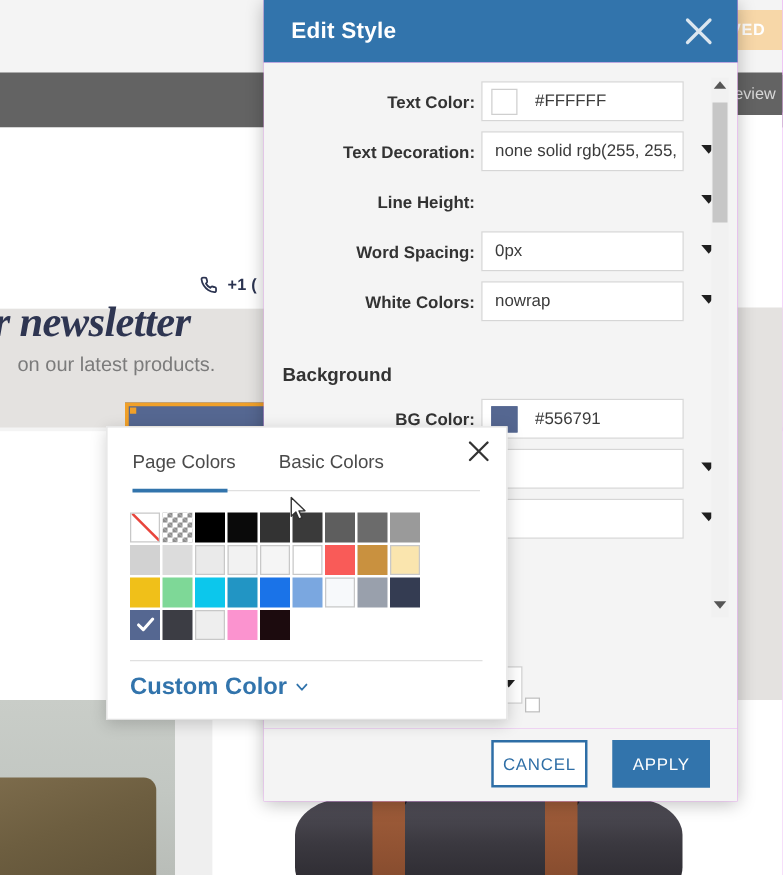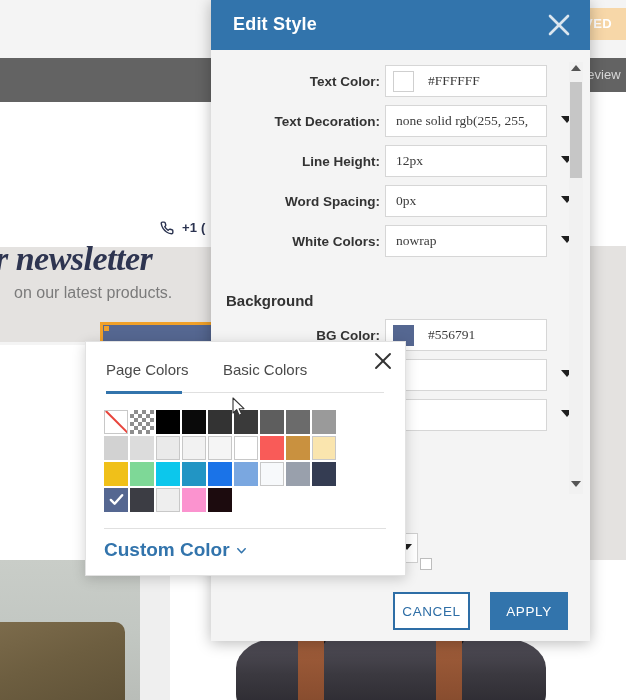--- a/index.html
+++ b/index.html
@@ -76,21 +76,21 @@
   .modal{position:absolute;left:211px;top:0;width:379px;height:641px;background:#d946ef;
      box-shadow:0 2px 14px rgba(0,0,0,.28);}
   .modal-header{position:absolute;left:0;top:0;width:379px;height:50px;background:#3274ac;}
   .modal-title{position:absolute;left:22px;top:14px;font-size:18px;color:#ffffff;font-weight:bold;letter-spacing:.2px;}
   .modal-close{position:absolute;right:18px;top:12px;width:26px;height:26px;cursor:pointer;}
   .modal-close svg{display:block;}
   .modal-body{position:absolute;left:0;top:50px;width:379px;height:533px;background:#f4f4f4;overflow:hidden;}
 
   .frow{position:absolute;left:0;width:379px;height:40px;margin-left:32px;}
   .flabel{position:absolute;right:242px;top:9px;font-size:13.5px;font-weight:bold;color:#333333;white-space:nowrap;text-align:right;}
-  .finput{position:absolute;left:142px;top:0;width:162px;height:32px;background:#ffffff;border:1px solid #d6d6d6;box-sizing:border-box;font-family:Liberation Serif, serif;}
+  .finput{position:absolute;left:142px;top:0;width:162px;height:32px;background:#ffffff;border:1px solid #d6d6d6;box-sizing:border-box;}
   .finput .val{position:absolute;left:10px;top:7px;font-size:13.5px;color:#3b3b3b;white-space:nowrap;overflow:hidden;width:146px;}
   .finput .swatch{position:absolute;left:7px;top:5px;width:21px;height:21px;border:1px solid #cfcfcf;box-sizing:border-box;}
   .finput .val.withsw{left:42px;width:114px;}
   .fcaret{position:absolute;left:318px;top:11px;}
   .fcaret .tri.down{border-left:6px solid transparent;border-right:6px solid transparent;border-top:7px solid #1f1f1f;}
 
   .section-title{position:absolute;left:15px;font-size:15px;font-weight:bold;color:#333333;}
 
   .modal-scroll{position:absolute;right:7px;top:12px;width:14px;height:432px;background:#f1f1f1;}
   .modal-scroll .thumb{position:absolute;left:1px;top:20px;width:12px;height:96px;background:#c6c6c6;}
@@ -227,23 +227,20 @@
         <div class="finput">
           <div class="val">none solid rgb(255, 255,</div>
         </div>
         <div class="fcaret">
             <div class="tri down"></div>
           </div>
       </div>
 
       <div class="frow" style="top:95px">
         <div class="flabel">Line Height:</div>
-        <div class="finput">
-          <div class="val">12px</div>
-        </div>
         <div class="fcaret">
             <div class="tri down"></div>
           </div>
       </div>
 
       <div class="frow" style="top:135px">
         <div class="flabel">Word Spacing:</div>
         <div class="finput">
           <div class="val">0px</div>
         </div>

